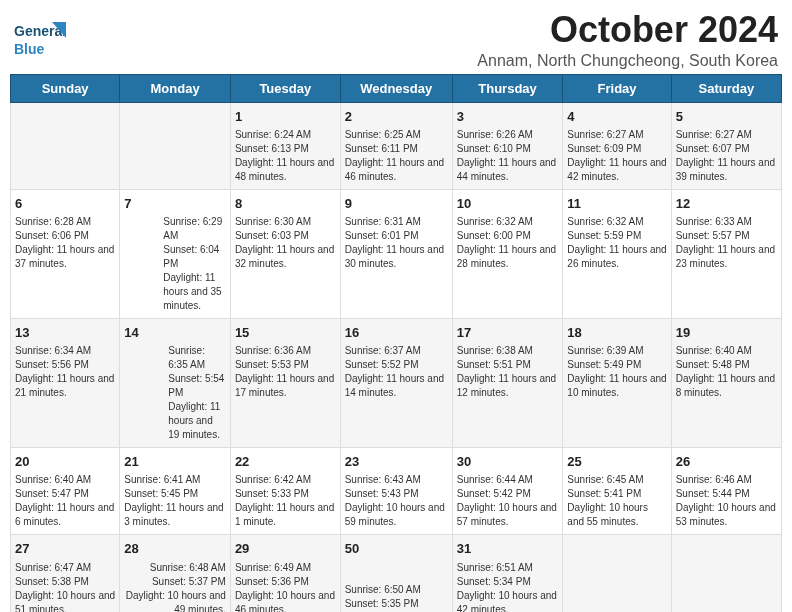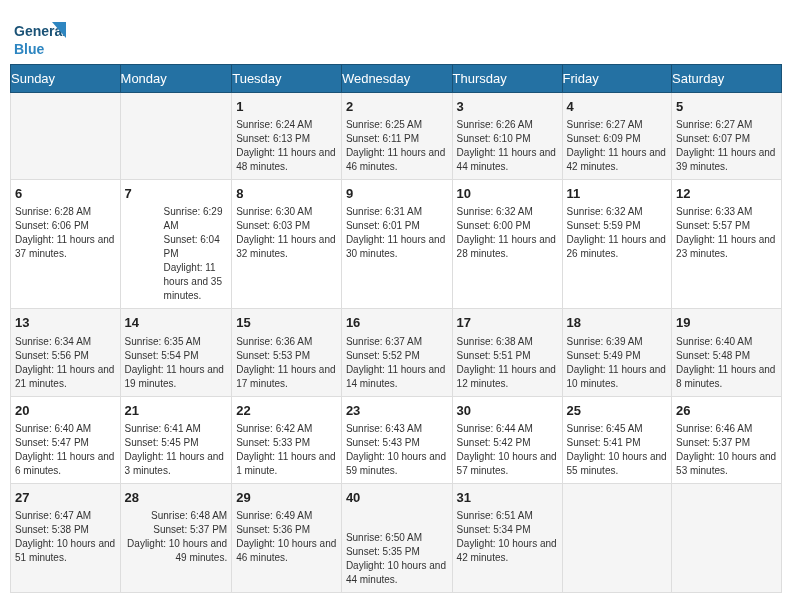--- a/index.html
+++ b/index.html
@@ -42,24 +42,24 @@
       margin-top: 2px;
     }
     .calendar {
       width: 100%;
       border-collapse: collapse;
       font-size: 11px;
     }
     .calendar thead tr th {
       background-color: #2471a3;
       color: #fff;
-      font-weight: normal;
+      font-weight: bold;
       font-size: 13px;
-      padding: 6px 0;
-      text-align: left;
+      padding: 6px 16px;
+      text-align: center;
       border: 1px solid #1a5276;
     }
     .calendar tbody tr {
       border-bottom: 1px solid #ccc;
     }
     .calendar tbody tr:nth-child(odd) {
       background-color: #f5f5f5;
     }
     .calendar tbody tr:nth-child(even) {
       background-color: #fff;
@@ -93,20 +93,24 @@
 
       <svg width="52" height="44" viewBox="0 0 52 44">
 
         <text x="0" y="20" font-size="14" font-weight="bold" fill="#1a5276" font-family="Arial">General</text>
 
         <polygon points="38,6 52,6 52,22" fill="#2e86c1"></polygon>
 
         <text x="0" y="38" font-size="14" font-weight="bold" fill="#2e86c1" font-family="Arial">Blue</text>
       </svg>
     </div>
+  </div>
+  <div class="title-block">
+    <div class="month-title">October 2024</div>
+    <div class="subtitle">Annam, North Chungcheong, South Korea</div>
   </div>
 </div>
 
 <table class="calendar">
   <thead>
     <tr>
     <th>Sunday</th>
         <th>Monday</th>
         <th>Tuesday</th>
         <th>Wednesday</th>
@@ -196,21 +200,21 @@
       </tr>
       <tr>
         <td>
           <span class="day-num">13</span>
           <div class="day-info" style="white-space: pre-line;">Sunrise: 6:34 AM
 Sunset: 5:56 PM
 Daylight: 11 hours and 21 minutes.</div>
         </td>
         <td>
           <span class="day-num">14</span>
-          <div class="day-info" style="white-space: pre-line;">Sunrise: 6:35 AM
+          <div class="day-info" style="white-space: pre-line; margin-left: 44px;">Sunrise: 6:35 AM
 Sunset: 5:54 PM
 Daylight: 11 hours and 19 minutes.</div>
         </td>
         <td>
           <span class="day-num">15</span>
           <div class="day-info" style="white-space: pre-line;">Sunrise: 6:36 AM
 Sunset: 5:53 PM
 Daylight: 11 hours and 17 minutes.</div>
         </td>
         <td>
@@ -271,21 +275,21 @@
         </td>
         <td>
           <span class="day-num">25</span>
           <div class="day-info" style="white-space: pre-line;">Sunrise: 6:45 AM
 Sunset: 5:41 PM
 Daylight: 10 hours and 55 minutes.</div>
         </td>
         <td>
           <span class="day-num">26</span>
           <div class="day-info" style="white-space: pre-line;">Sunrise: 6:46 AM
-Sunset: 5:37 PM
+Sunset: 5:44 PM
 Daylight: 10 hours and 53 minutes.</div>
         </td>
       </tr>
       <tr>
         <td>
           <span class="day-num">27</span>
           <div class="day-info" style="white-space: pre-line;">Sunrise: 6:47 AM
 Sunset: 5:38 PM
 Daylight: 10 hours and 51 minutes.</div>
         </td>
@@ -295,21 +299,21 @@
 Sunset: 5:37 PM
 Daylight: 10 hours and 49 minutes.</div>
         </td>
         <td>
           <span class="day-num">29</span>
           <div class="day-info" style="white-space: pre-line;">Sunrise: 6:49 AM
 Sunset: 5:36 PM
 Daylight: 10 hours and 46 minutes.</div>
         </td>
         <td>
-          <span class="day-num">40</span>
+          <span class="day-num">50</span>
           <div class="day-info" style="white-space: pre-line; margin-top: 24px;">Sunrise: 6:50 AM
 Sunset: 5:35 PM
 Daylight: 10 hours and 44 minutes.</div>
         </td>
         <td>
           <span class="day-num">31</span>
           <div class="day-info" style="white-space: pre-line;">Sunrise: 6:51 AM
 Sunset: 5:34 PM
 Daylight: 10 hours and 42 minutes.</div>
         </td>

